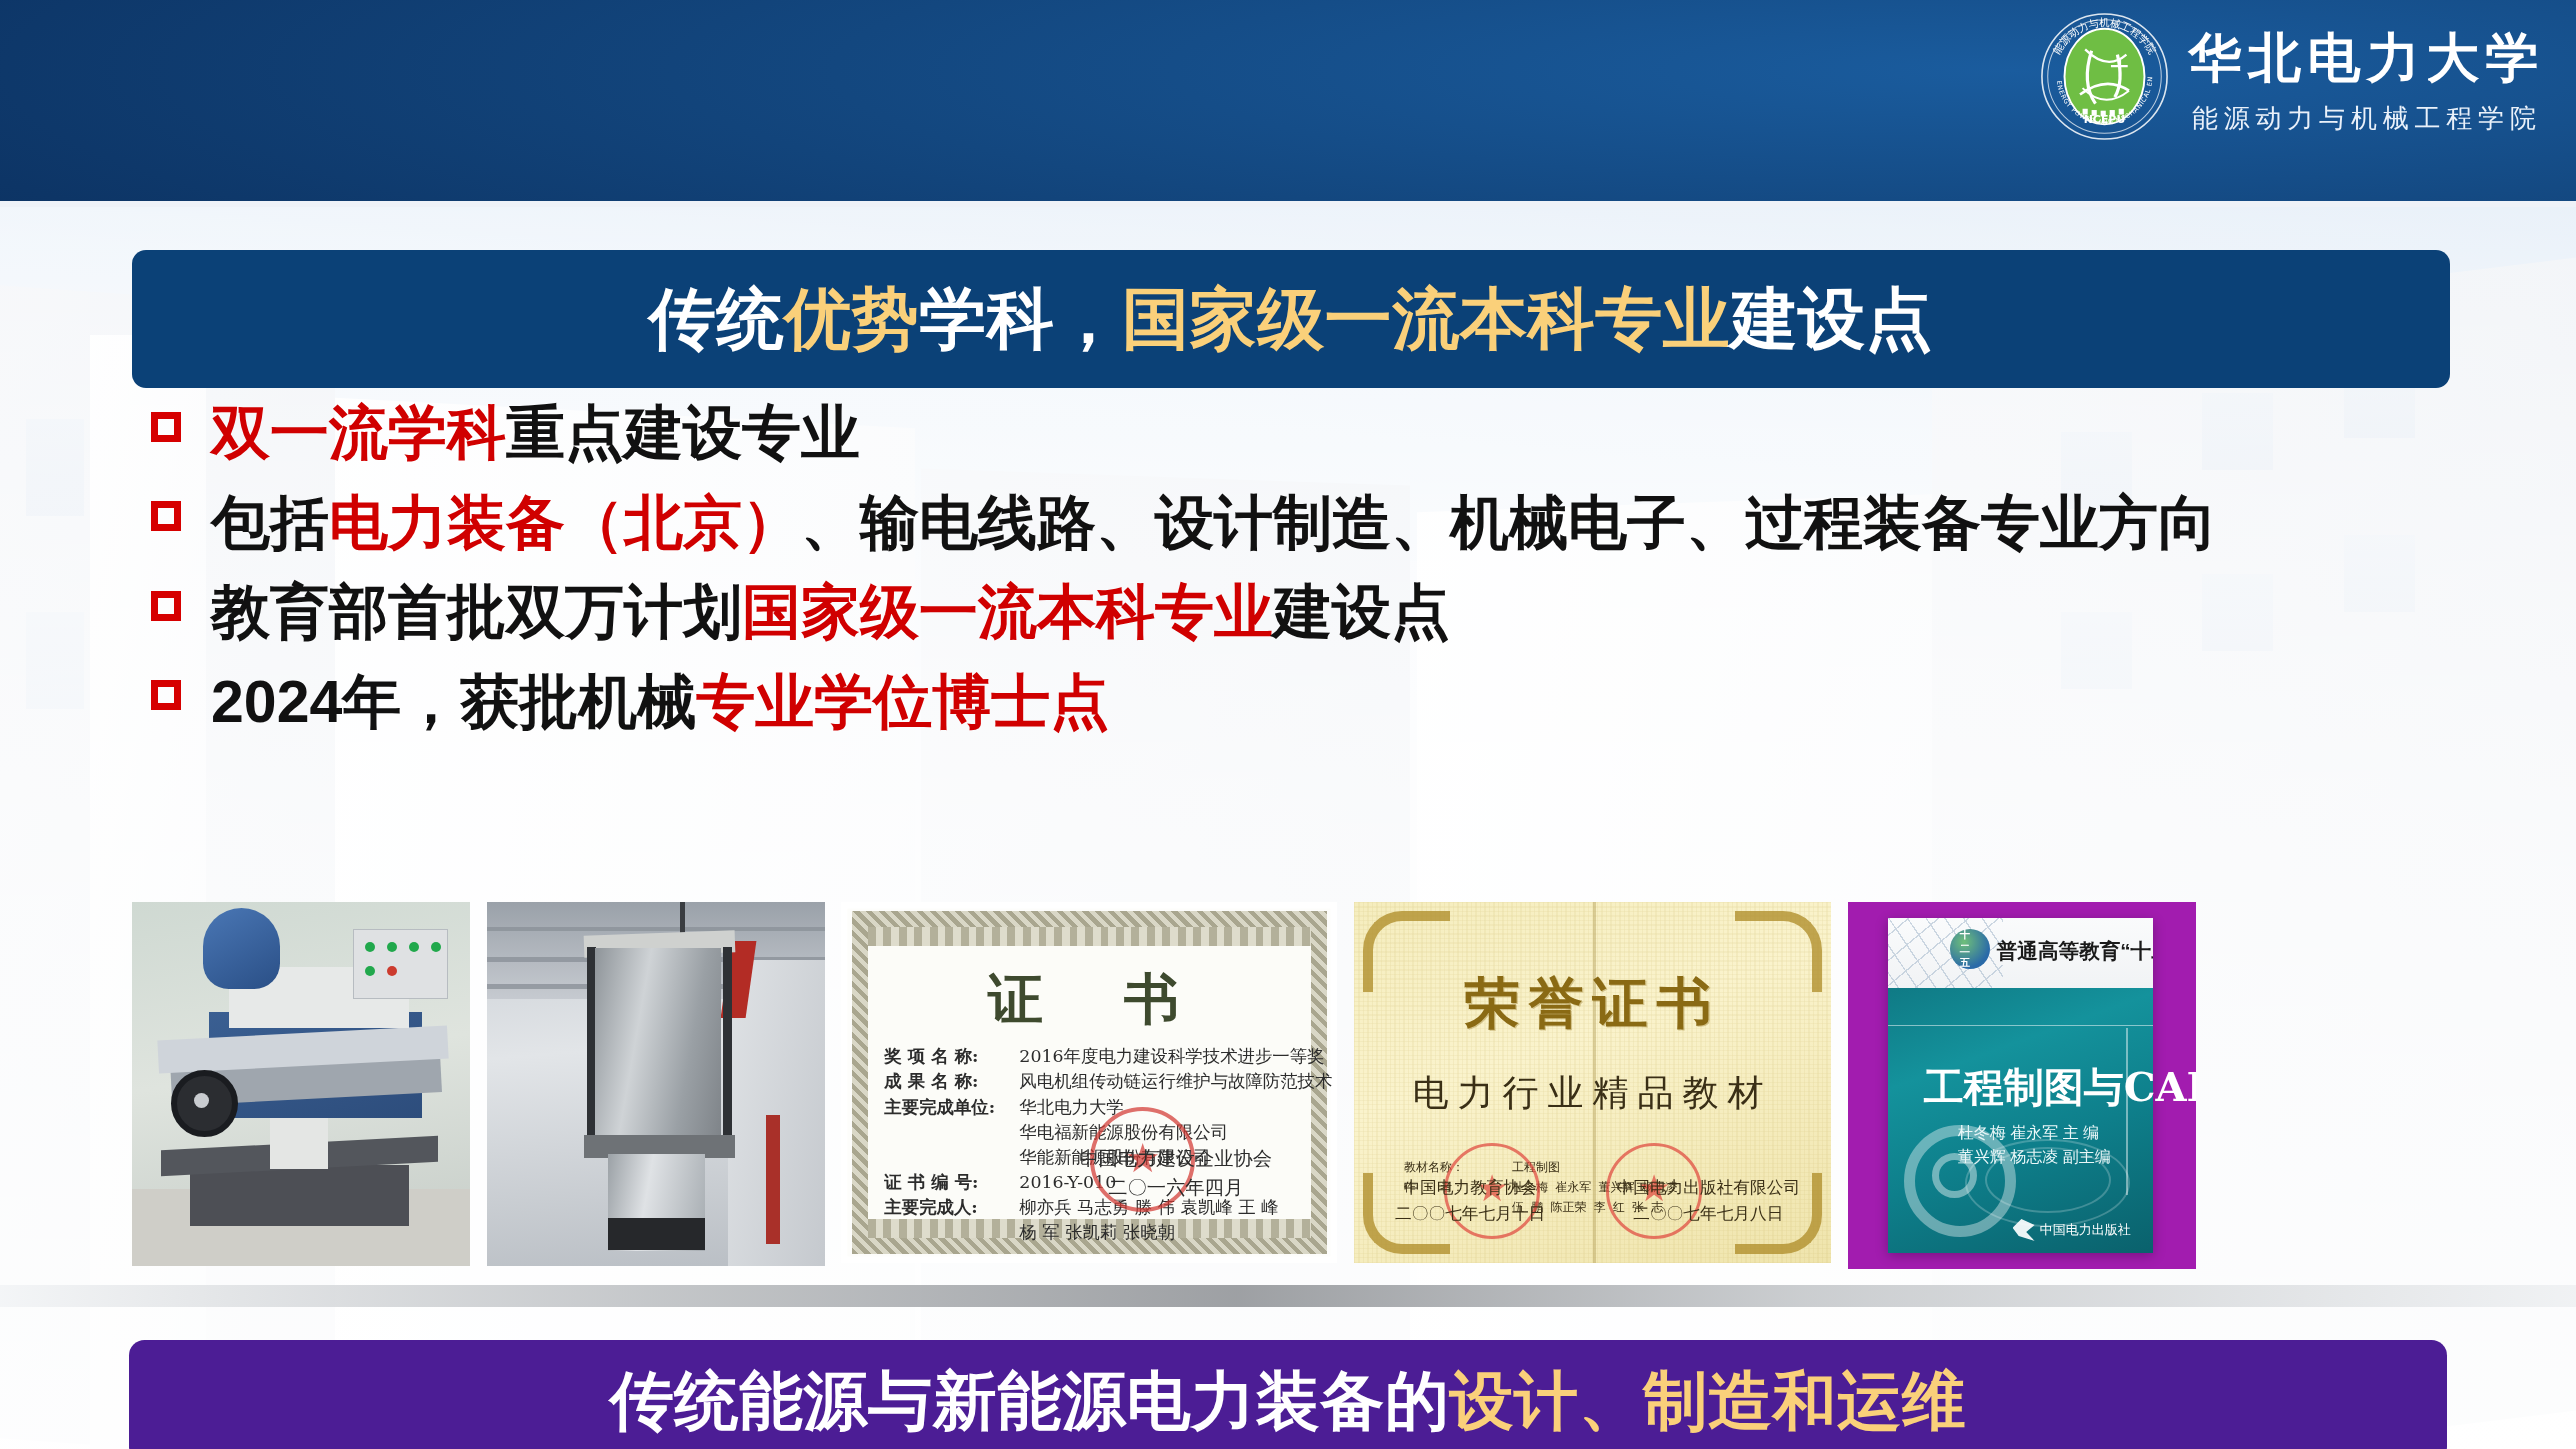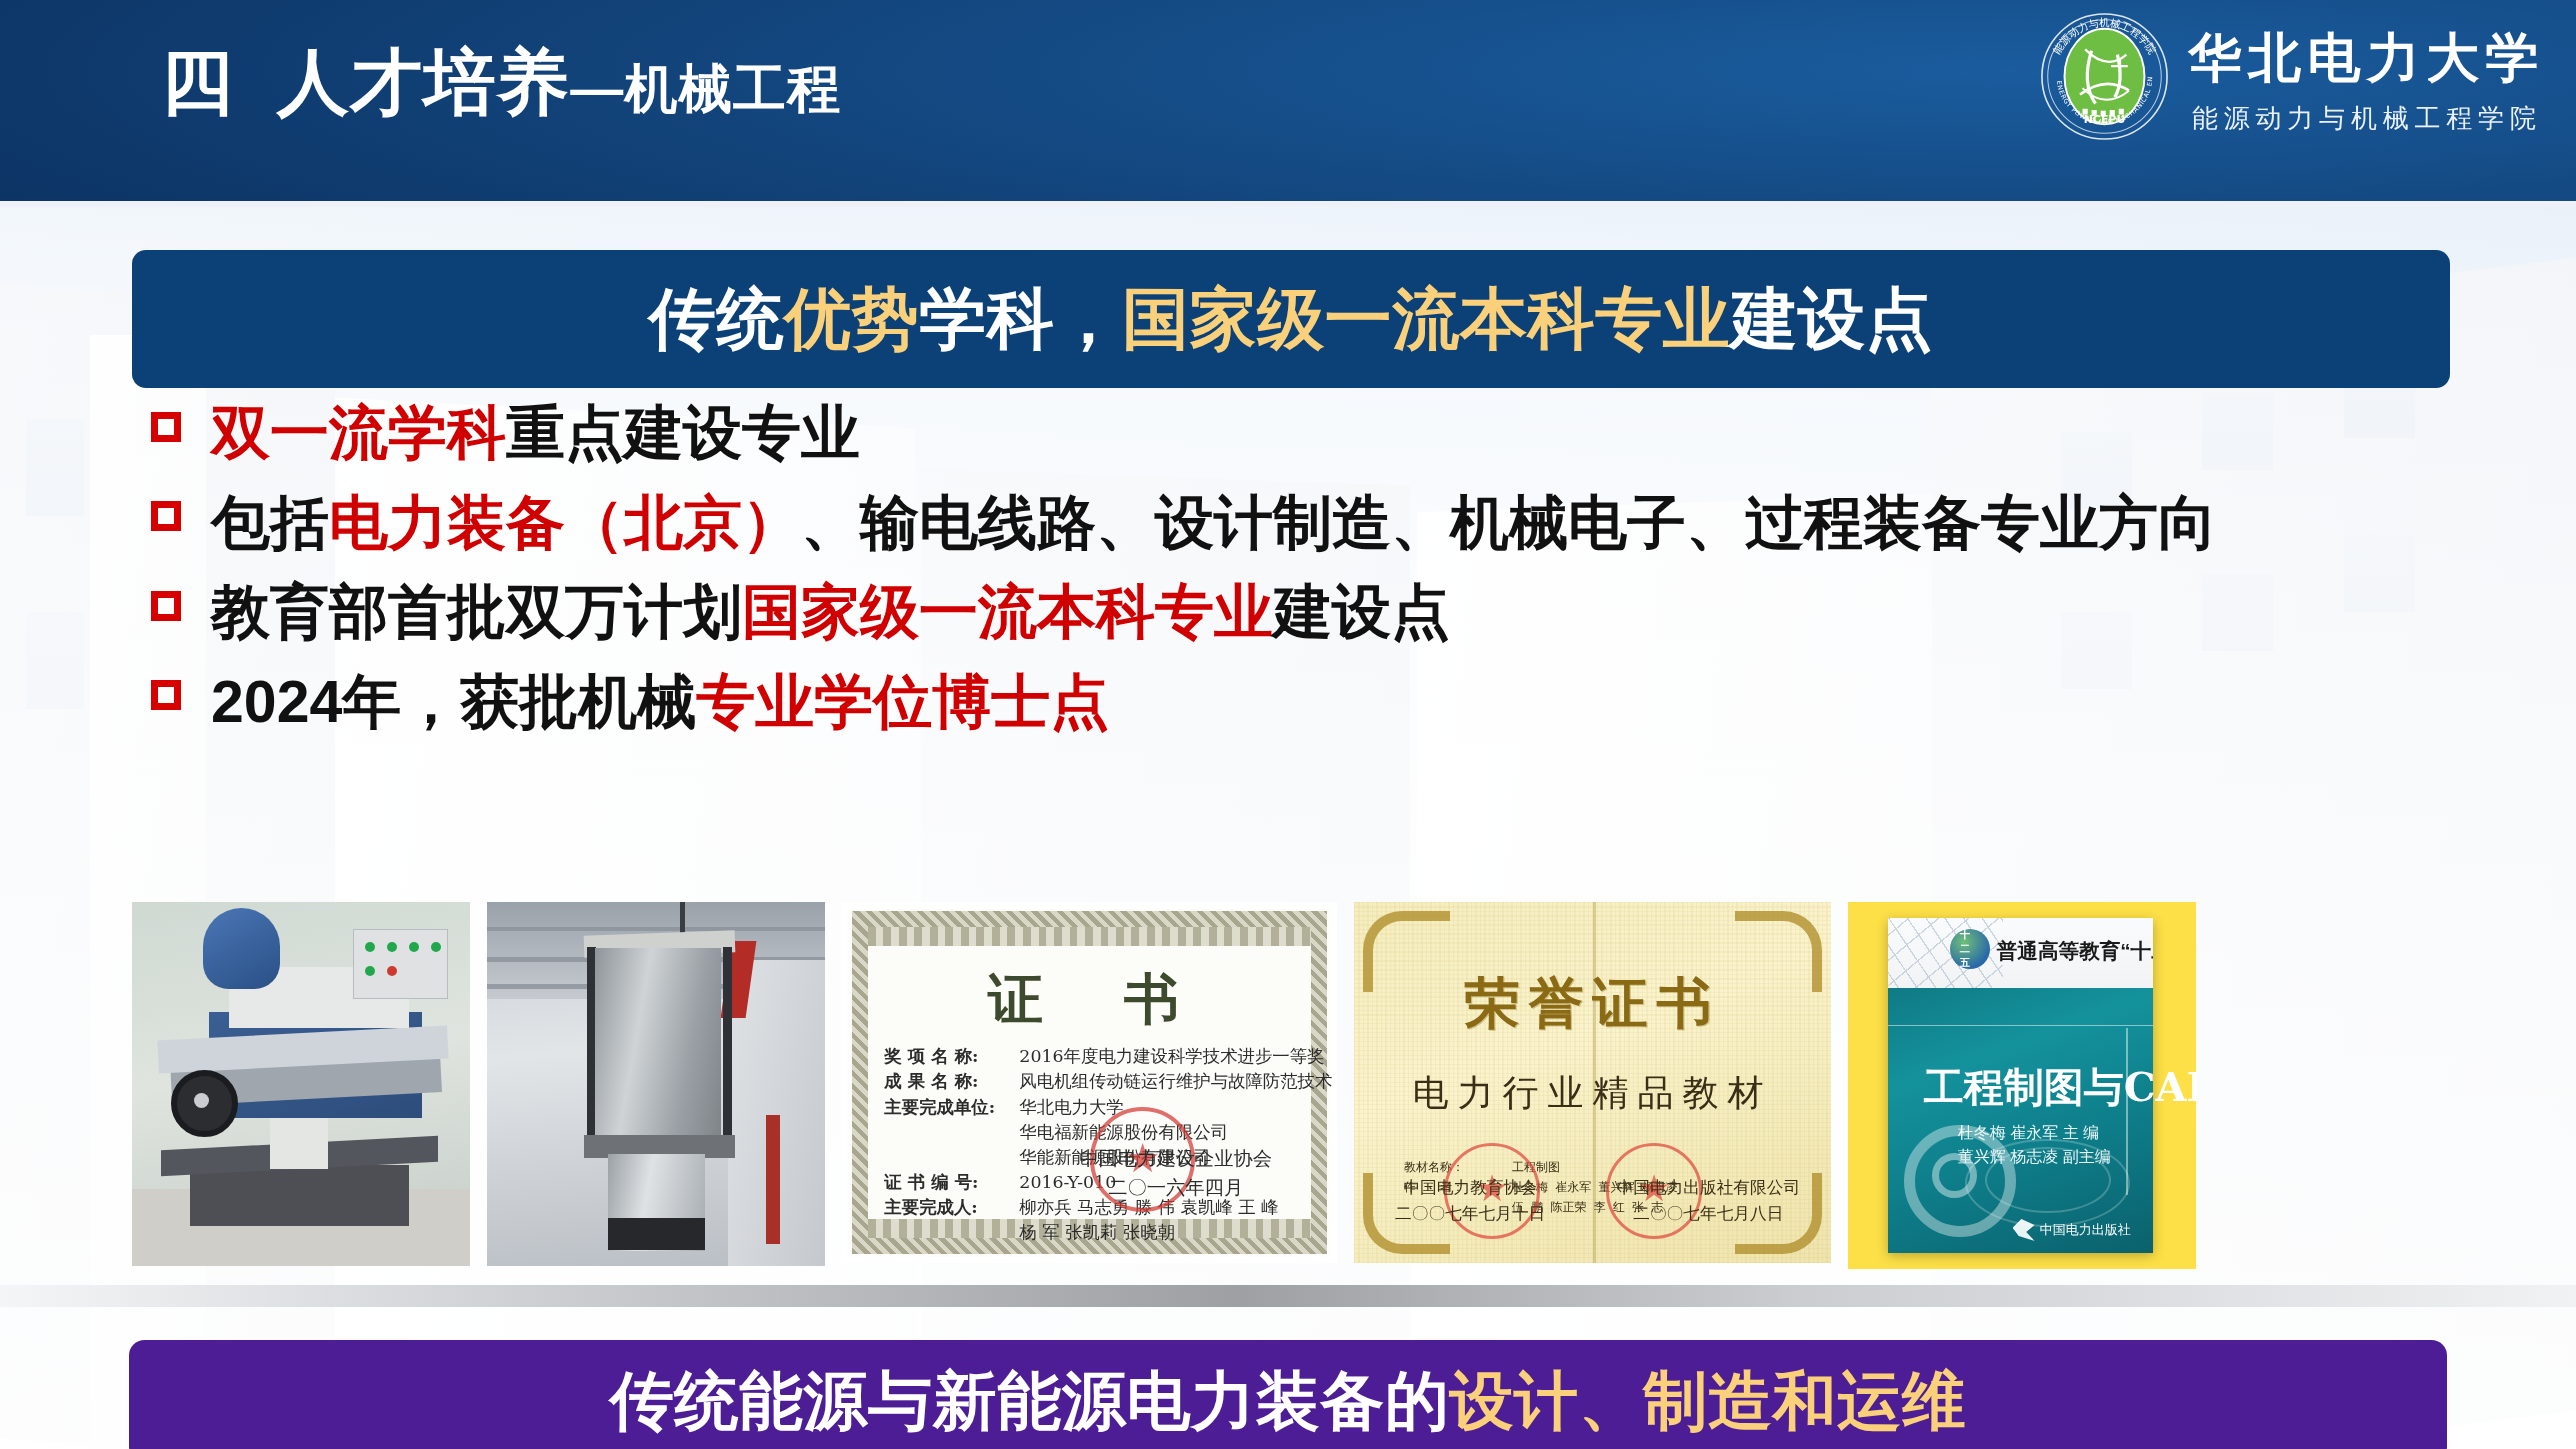--- a/index.html
+++ b/index.html
@@ -126,21 +126,21 @@
       font-family:Liberation Mono, monospace;}
   .c4-body .lb{display:inline-block;width:108px;}
   .c4-foot{position:absolute;left:41px;right:31px;bottom:36px;display:flex;justify-content:space-between;
       font-size:16.7px;color:#3a2f16;font-family:"DejaVu Serif","Liberation Serif",serif;}
   .c4-foot div{text-align:center;line-height:1.6;}
   .stamp2{position:absolute;width:90px;height:90px;border-radius:50%;border:3.9px solid #e0453c;opacity:.7;}
   .stamp2:after{content:"★";position:absolute;left:50%;top:50%;transform:translate(-50%,-55%);font-size:37px;color:#e0453c;}
   .stamp2.s1{left:90px;bottom:24.5px;} .stamp2.s2{right:129px;bottom:24.5px;}
 
   
-  .p5{width:348px;height:367px;background:#fde047;}
+  .p5{width:348px;height:367px;background:#a21caf;}
   .book{position:absolute;left:40px;top:15.5px;width:265px;height:335px;background:#fff;box-shadow:0 2.6px 11.6px rgba(0,0,0,.28);}
   .book-top{position:absolute;left:0;top:0;width:100%;height:70px;background:linear-gradient(180deg,#fafbfc,#f1f3f5);overflow:hidden;}
   .book-top .cad{position:absolute;left:-6.4px;top:-3.9px;width:122px;height:77px;opacity:.5;
       background:repeating-linear-gradient(56deg,#9fb4c9 0 1.3px,transparent 1.3px 15.5px),
                  repeating-linear-gradient(-40deg,#9fb4c9 0 1.3px,transparent 1.3px 19.3px);}
   .globe{position:absolute;left:62px;top:11.6px;width:40px;height:40px;border-radius:50%;
       background:radial-gradient(circle at 35% 32%,#6fbf7a,#2a6aa8 70%);}
   .globe span{position:absolute;left:50%;top:50%;transform:translate(-50%,-50%);color:#fff;font-size:10.3px;font-weight:bold;}
   .book-topt{position:absolute;left:109px;top:19.3px;font-size:20.6px;font-weight:bold;color:#1a1a1a;white-space:nowrap;}
   .book-main{position:absolute;left:0;top:70px;width:100%;height:265px;
@@ -184,23 +184,20 @@
     <div class="bld win" style="left:2061px;top:232px;width:71px;height:77px;"></div>
     <div class="bld win" style="left:2202px;top:193px;width:71px;height:77px;"></div>
     <div class="bld win" style="left:2344px;top:161px;width:71px;height:77px;"></div>
     <div class="bld win" style="left:2061px;top:412px;width:71px;height:77px;"></div>
     <div class="bld win" style="left:2202px;top:374px;width:71px;height:77px;"></div>
     <div class="bld win" style="left:2344px;top:335px;width:71px;height:77px;"></div>
     <div class="bgtint"></div>
   </div>
 
   <div class="header">
-    <div class="header-title">
-      <span>四</span>&nbsp;&nbsp;<span>人才培养</span><span class="sub">—机械工程</span>
-    </div>
 
     <div class="logo-wrap">
       <div class="logo-mark">
         <svg viewBox="0 0 200 200" width="129" height="129">
           <circle cx="100" cy="100" r="97" fill="none" stroke="#ffffff" stroke-width="2.5" opacity=".85"></circle>
           <circle cx="100" cy="100" r="88" fill="none" stroke="#ffffff" stroke-width="1.6" opacity=".7"></circle>
           <ellipse cx="100" cy="100" rx="62" ry="74" fill="#6fbe44"></ellipse>
           <ellipse cx="100" cy="100" rx="62" ry="74" fill="none" stroke="#ffffff" stroke-width="3"></ellipse>
           <path d="M62 128 q40 -30 76 -6" fill="none" stroke="#ffffff" stroke-width="4"></path>
           <path d="M70 58 q34 34 64 8" fill="none" stroke="#ffffff" stroke-width="3.5"></path>

